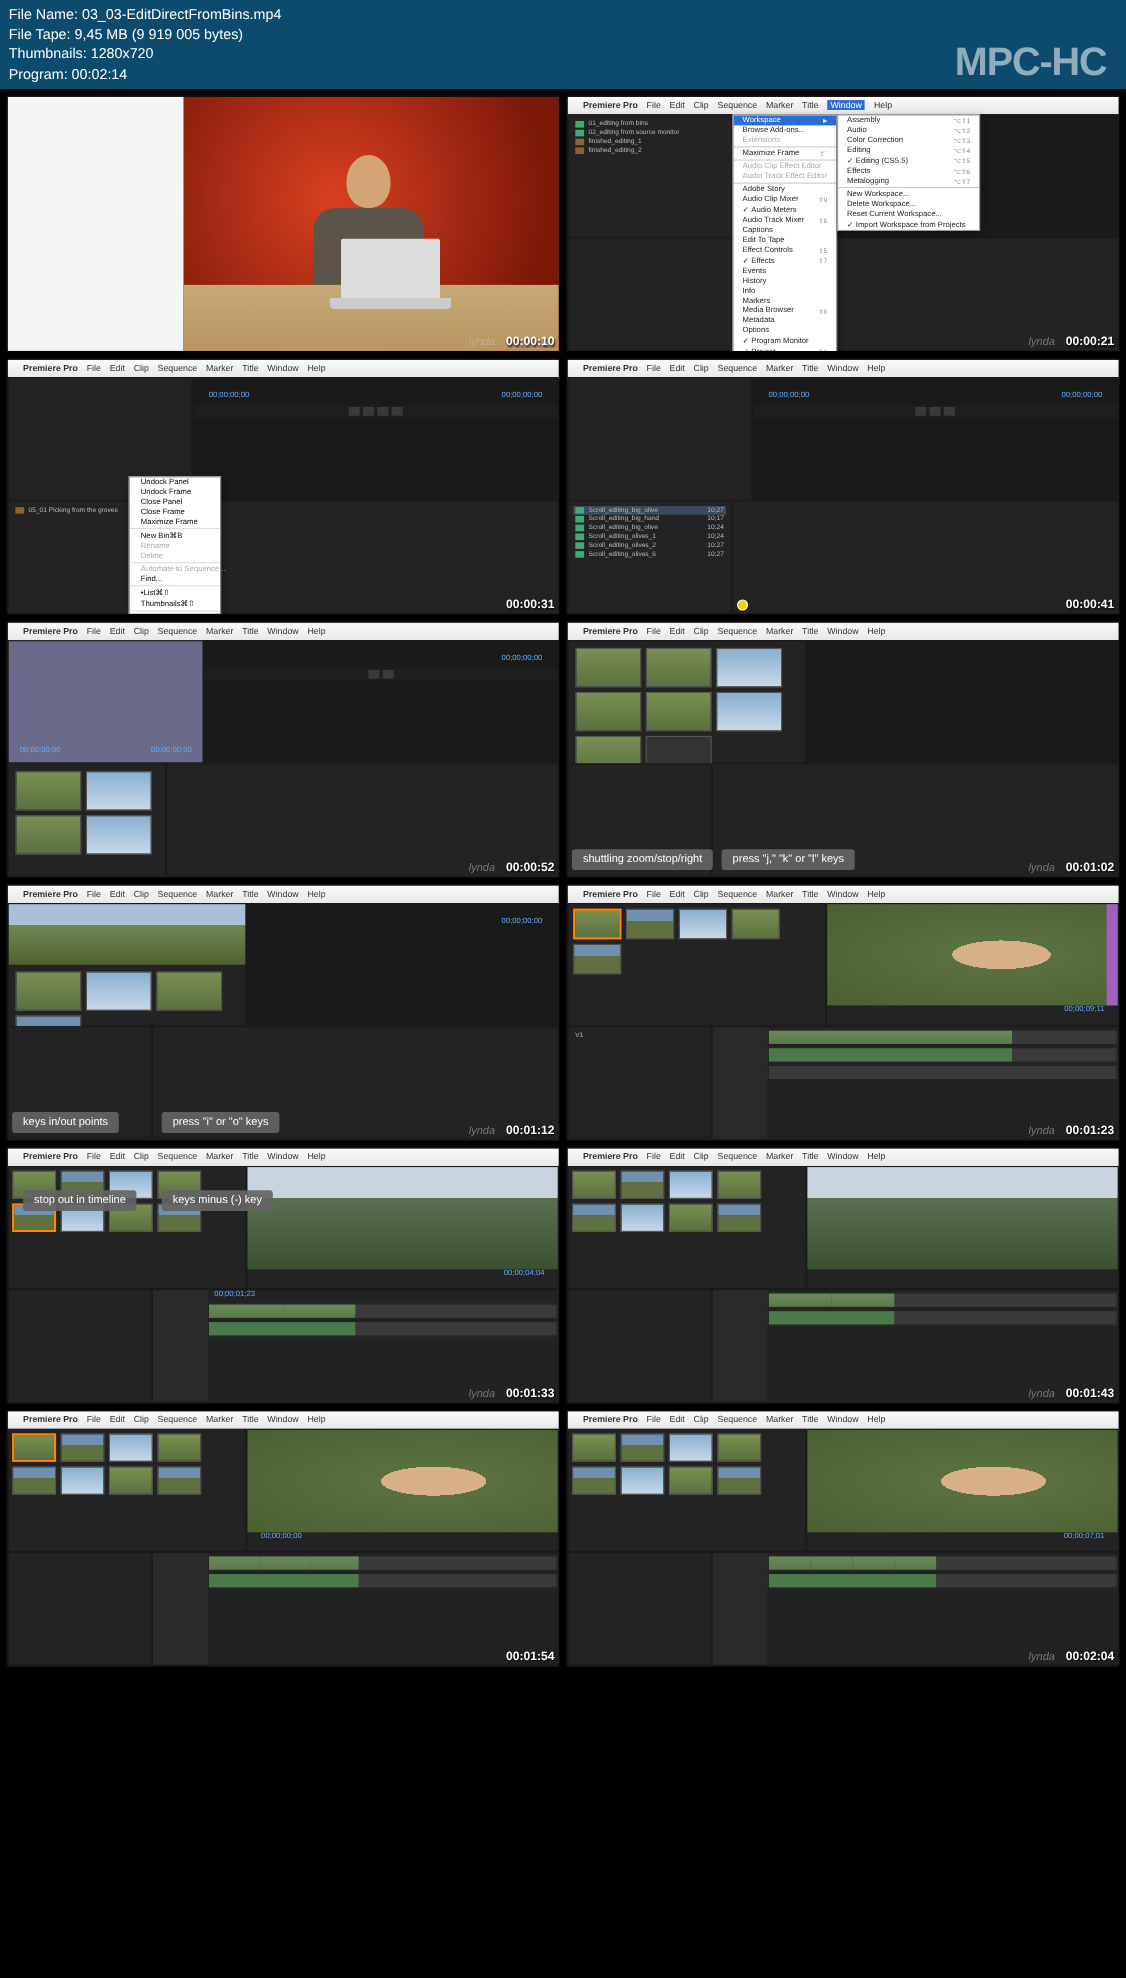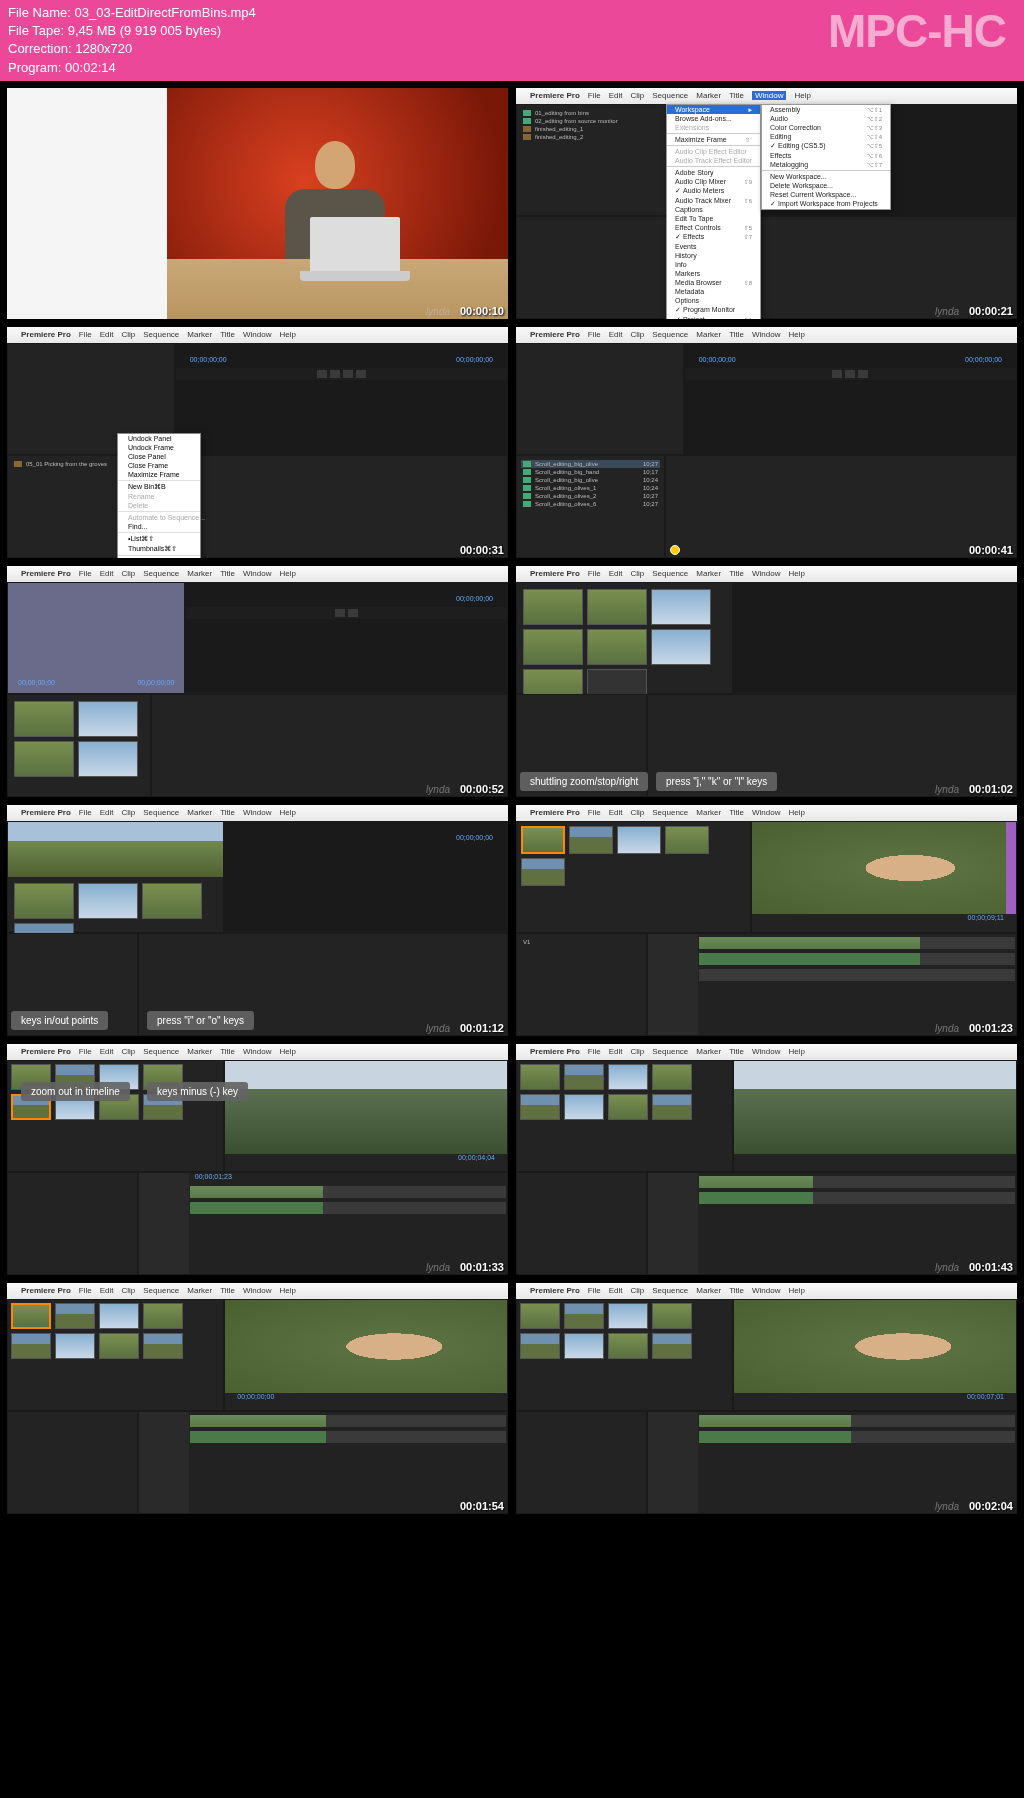--- a/index.html
+++ b/index.html
@@ -1,19 +1,19 @@
 <!DOCTYPE html>
 <html><head>
 <meta charset="utf-8">
 <style>
 * { margin:0; padding:0; box-sizing:border-box; }
 body { background:#000; font-family:Arial,sans-serif; width:1024px; }
-.header { background:#ec4899; color:#fff; padding:4px 8px; display:flex; justify-content:space-between; align-items:flex-start; }
+.header { background:#0c4a6e; color:#fff; padding:4px 8px; display:flex; justify-content:space-between; align-items:flex-end; }
 .fileinfo { font-size:13px; line-height:1.4; }
-.mpc { font-size:46px; font-weight:bold; color:rgba(255,255,255,0.55); letter-spacing:-1px; padding-right:10px; }
+.mpc { font-size:36px; font-weight:bold; color:rgba(255,255,255,0.55); letter-spacing:-1px; padding-right:10px; }
 .grid { display:grid; grid-template-columns:1fr 1fr; gap:6px; padding:6px; background:#000; }
 .frame { position:relative; background:#3a3a3a; height:233px; overflow:hidden; border:1px solid #000; }
 .menubar { background:linear-gradient(#fafafa,#e8e8e8); height:16px; display:flex; align-items:center; padding:0 6px; font-size:8px; color:#333; gap:8px; }
 .menubar span { white-space:nowrap; }
 .apple { font-size:9px; }
 .workarea { position:relative; height:calc(100% - 16px); background:#2a2a2a; display:flex; flex-direction:column; }
 .toppanels { display:flex; height:52%; }
 .panel { background:#232323; border:1px solid #1a1a1a; flex:1; position:relative; }
 .panel.dark { background:#1a1a1a; }
 .viewer { background:#000; margin:12px 8px 4px 8px; flex:1; }
@@ -86,21 +86,21 @@
 
 .purplebar { position:absolute; right:0; top:0; bottom:0; width:10px; background:#a060c0; }
 </style>
 </head>
 <body>
 
 <div class="header">
   <div class="fileinfo">
     <div><span>File Name:</span> <span>03_03-EditDirectFromBins.mp4</span></div>
     <div><span>File Tape:</span> <span>9,45 MB (9 919 005 bytes)</span></div>
-    <div><span>Correction:</span> <span>1280x720</span></div>
+    <div><span>Thumbnails:</span> <span>1280x720</span></div>
     <div><span>Program:</span> <span>00:02:14</span></div>
   </div>
   <div class="mpc">MPC-HC</div>
 </div>
 
 <div class="grid">
 
 <div class="frame">
   <div class="presenter">
     <div class="pres-left"></div>
@@ -595,21 +595,21 @@
                   <div class="clip v" style="left:22%;width:20%"></div>
                 </div>
             <div class="track">
                   <div class="clip a" style="left:0;width:42%"></div>
                 </div>
           </div>
         </div>
       </div>
     </div>
   </div>
-  <div class="tooltip" style="left:14px;top:38px">zoom out in timeline</div>
+  <div class="tooltip" style="left:14px;top:38px">stop out in timeline</div>
   <div class="tooltip" style="left:140px;top:38px">keys minus (-) key</div>
   <div class="lynda">lynda</div>
   <div class="timestamp">00:01:33</div>
 </div>
 
 <div class="frame">
   <div class="menubar">
         <span class="apple"></span>
         <b>Premiere Pro</b>
         <span>File</span>

